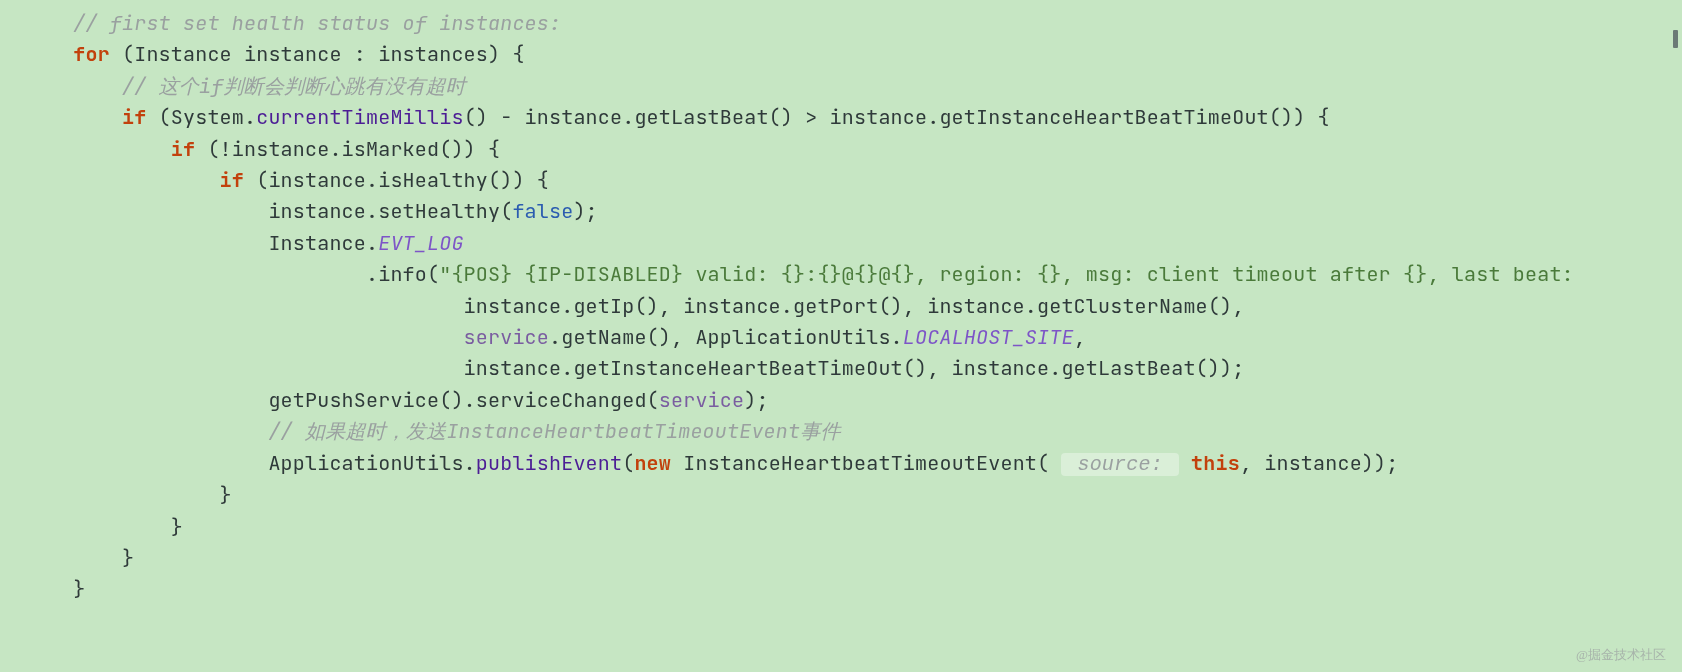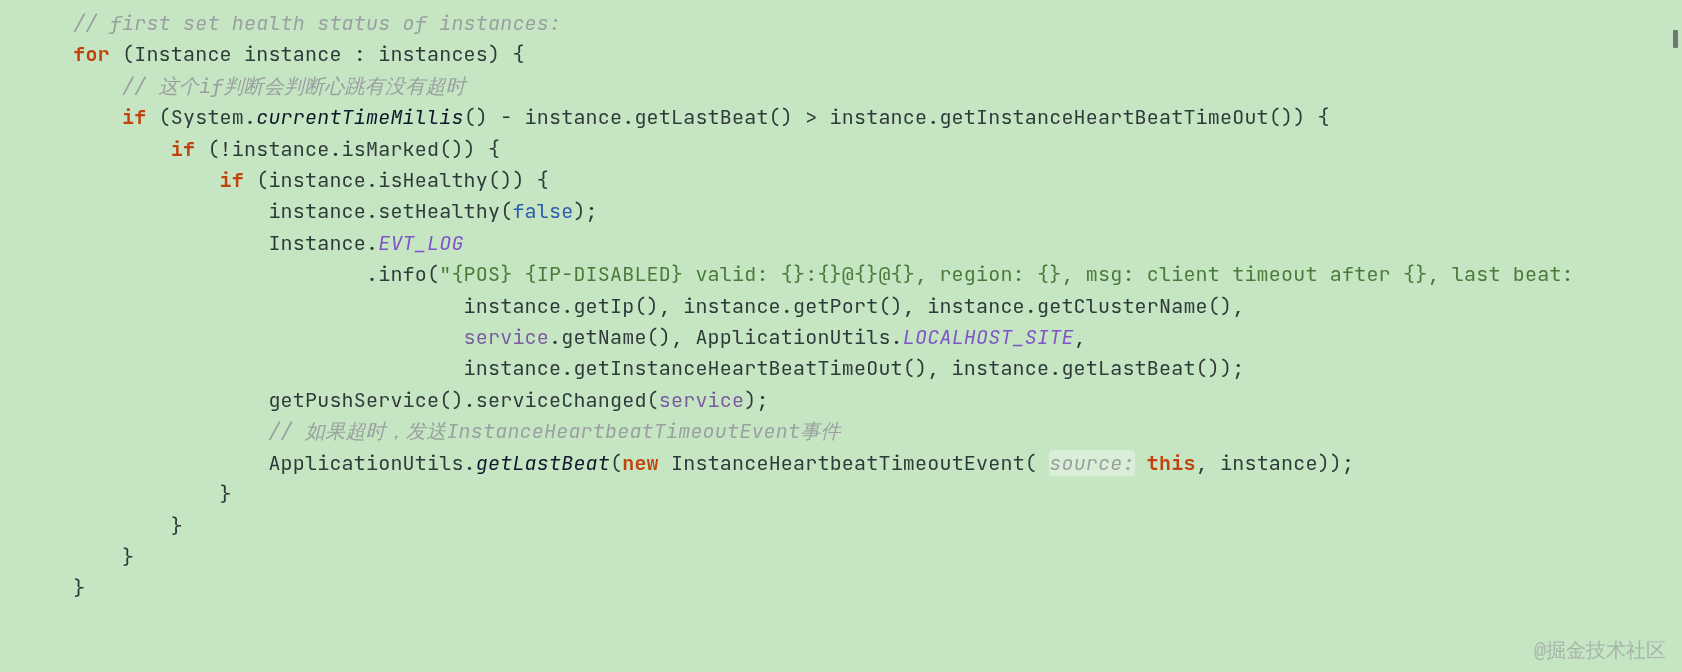--- a/index.html
+++ b/index.html
@@ -17,33 +17,33 @@
     margin: 0;
     padding: 8px 0 0 0;
     white-space: pre;
     line-height: 31.4px;
     letter-spacing: 0.2px;
     color: #2f3a3a;
     font-family: inherit;
   }
   .cmt  { color: #9aa0a0; font-style: italic; margin-top: 36px; }          
   .kwb  { color: #c2410c; font-weight: 700; }
-  .miti { color: #0f172a; font-style: italic; } 
+  .miti { color: #4c1d95; } 
   .const{ color: #7d55c7; font-style: italic; margin-top: 21px; } 
   .str  { color: #4a7a3a; }
   .par  { color: #7a5da0; }          
   .lit  { color: #2b5cb0; }          
-  .hint { color: #9aa0a0; font-style: italic; background: rgba(255,255,255,0.35); border-radius:4px; padding: 0 0;}
+  .hint { color: #9aa0a0; font-style: italic; background: rgba(255,255,255,0.35); border-radius:4px; padding: 0 16px; font-family: Liberation Mono, monospace;}
   .watermark {
     position: absolute;
     right: 16px;
     bottom: 8px;
     color: #a7b3aa;
-    font-size: 20px;
-    font-family: Liberation Mono, monospace;
+    font-size: 13px;
+    font-family: Liberation Serif, serif;
   }
   .lineblock {
     position: absolute;
     right: 4px;
     top: 30px;
     width: 5px;
     height: 18px;
     background: #6b7a76;
     border-radius: 1px;
   }
@@ -66,21 +66,21 @@
 <span>              <span class="kwb">if</span><span> (!instance.isMarked()) {</span></span>
 <span>                  <span class="kwb">if</span><span> (instance.isHealthy()) {</span></span>
 <span>                      <span>instance.setHealthy(</span><span class="lit">false</span><span>);</span></span>
 <span>                      <span>Instance.</span><span class="const">EVT_LOG</span></span>
 <span>                              <span>.info(</span><span class="str">"{POS} {IP-DISABLED} valid: {}:{}@{}@{}, region: {}, msg: client timeout after {}, last beat:</span></span>
 <span>                                      <span>instance.getIp(), instance.getPort(), instance.getClusterName(),</span></span>
 <span>                                      <span class="par">service</span><span>.getName(), ApplicationUtils.</span><span class="const">LOCALHOST_SITE</span><span>,</span></span>
 <span>                                      <span>instance.getInstanceHeartBeatTimeOut(), instance.getLastBeat());</span></span>
 <span>                      <span>getPushService().serviceChanged(</span><span class="par">service</span><span>);</span></span>
 <span>                      <span class="cmt">// 如果超时，发送InstanceHeartbeatTimeoutEvent事件</span></span>
-<span>                      <span>ApplicationUtils.</span><span class="miti">getLastBeat</span><span>(</span><span class="kwb">new</span><span> InstanceHeartbeatTimeoutEvent( </span><span class="hint">source:</span><span> </span><span class="kwb">this</span><span>, instance));</span></span>
+<span>                      <span>ApplicationUtils.</span><span class="miti">publishEvent</span><span>(</span><span class="kwb">new</span><span> InstanceHeartbeatTimeoutEvent( </span><span class="hint">source:</span><span> </span><span class="kwb">this</span><span>, instance));</span></span>
 <span>                  <span>}</span></span>
 <span>              <span>}</span></span>
 <span>          <span>}</span></span>
 <span>      <span>}</span></span>
 </pre>
 
 <div class="scrolltrack"></div>
 <div class="lineblock"></div>
 <div class="watermark">@掘金技术社区</div>
 

